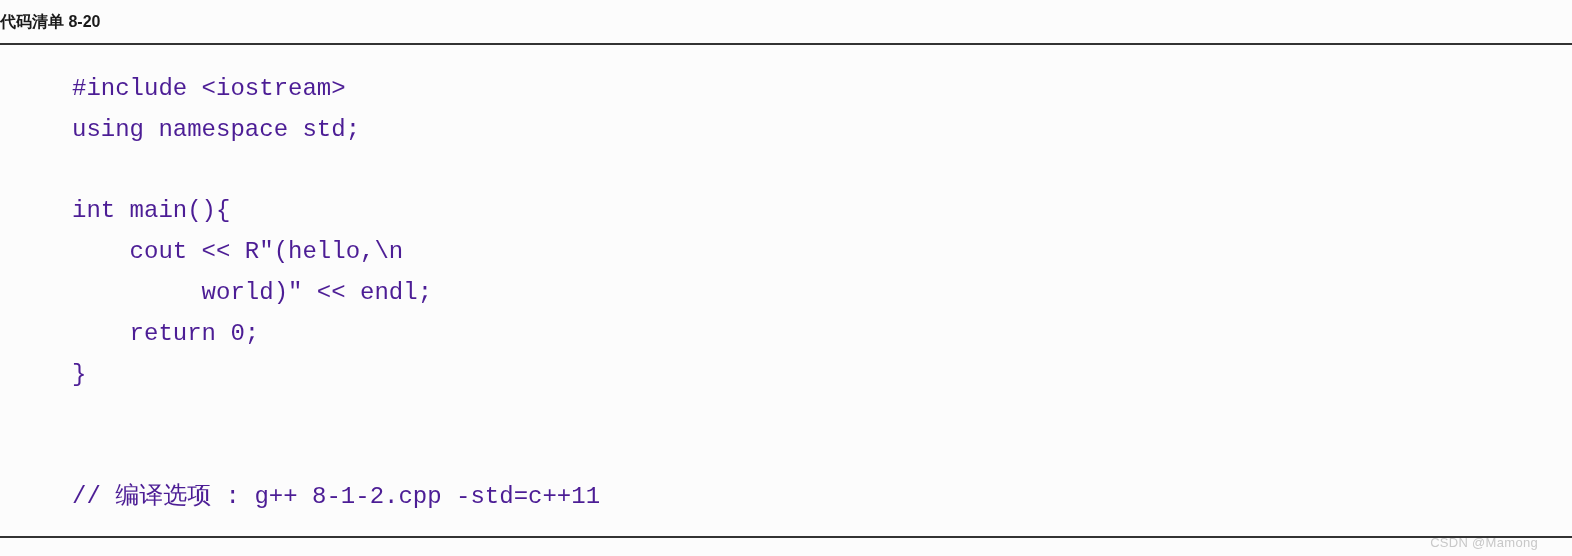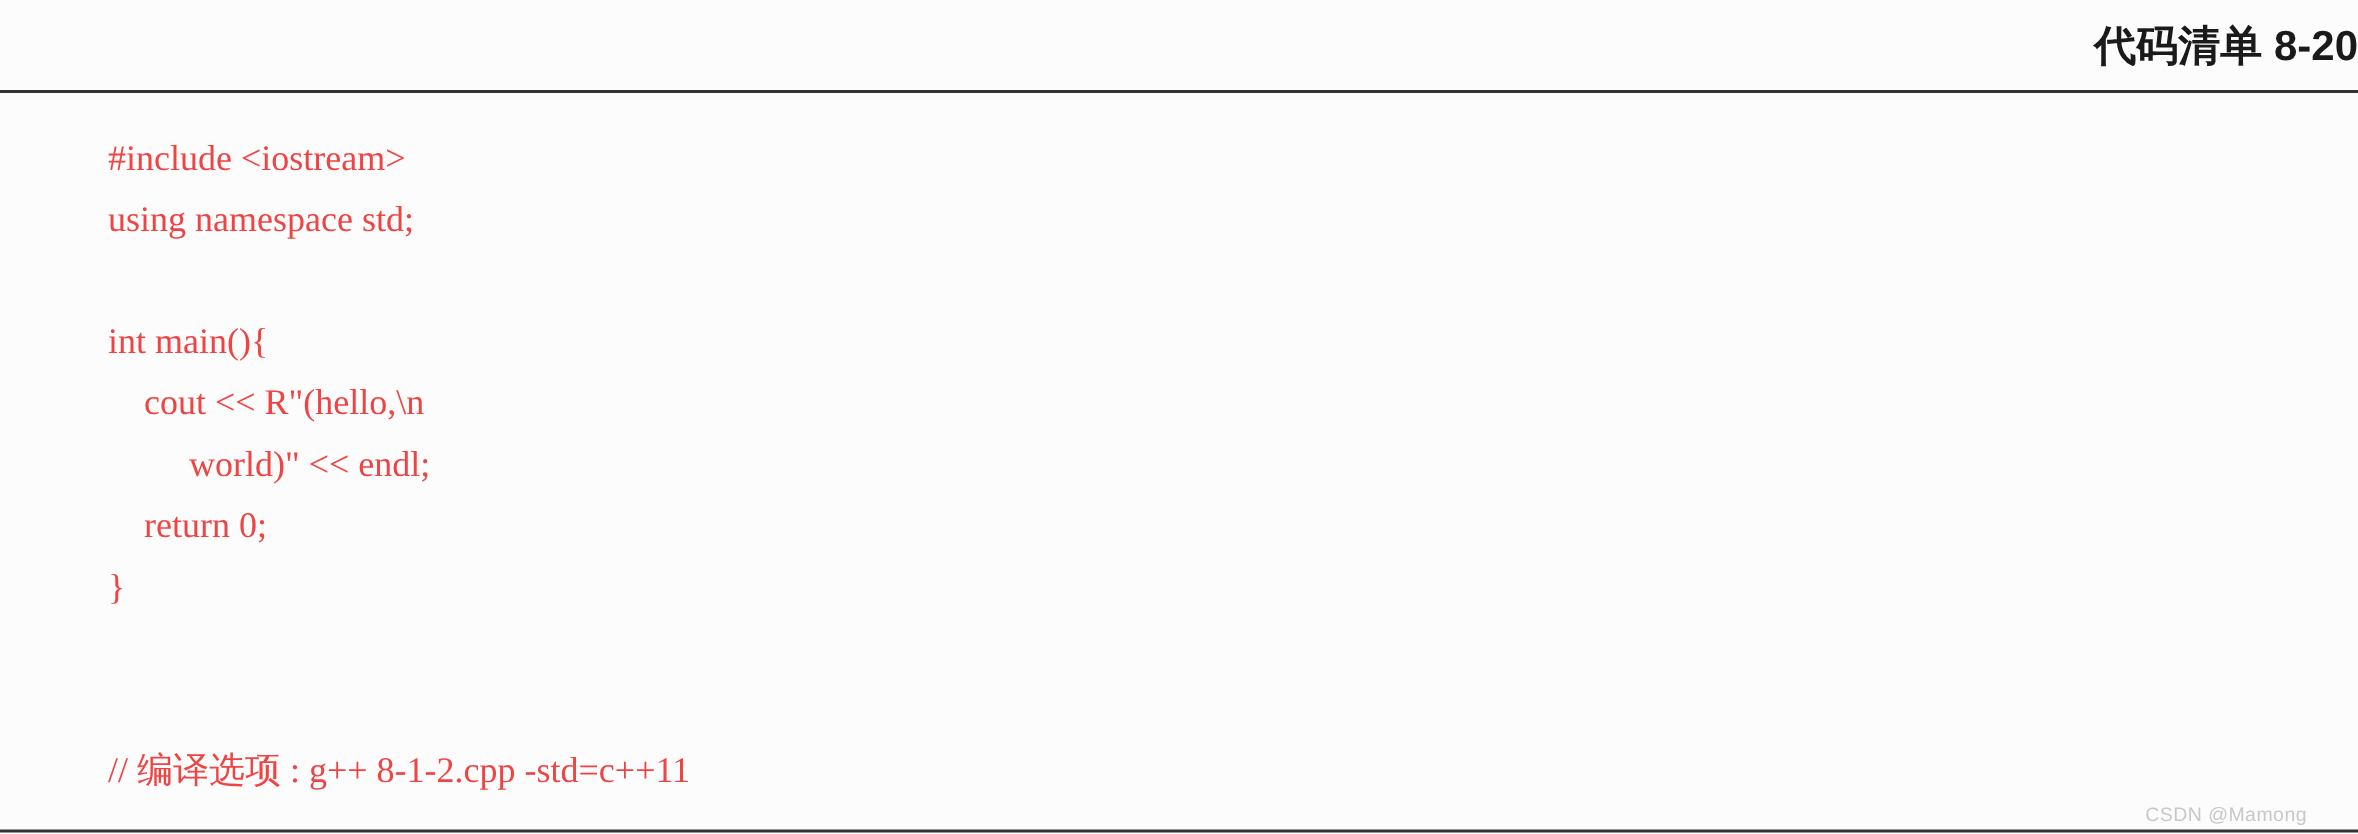--- a/index.html
+++ b/index.html
@@ -9,42 +9,42 @@
     }
     body {
       background: #fcfcfc;
       font-family: "SimSun", "Songti SC", serif;
       width: 1572px;
       height: 556px;
       position: relative;
       padding: 0;
     }
     .title {
-      text-align: right;
+      text-align: left;
       font-weight: bold;
-      font-size: 28px;
+      font-size: 16px;
       padding: 12px 0 10px 0;
       color: #1a1a1a;
       font-family: "SimHei", "Heiti SC", sans-serif;
     }
     .hr-top {
       border: none;
       border-top: 2px solid #333;
       margin: 0;
     }
     .hr-bottom {
       border: none;
       border-top: 2px solid #333;
       margin: 0;
     }
     .code-block {
-      font-family: Liberation Serif, serif;
+      font-family: Liberation Mono, monospace;
       font-size: 24px;
       line-height: 1.7;
-      color: #ef4444;
+      color: #4c1d95;
       padding: 24px 0 18px 72px;
       white-space: pre;
     }
     .watermark {
       position: absolute;
       right: 34px;
       bottom: 6px;
       font-size: 13px;
       color: #c8c8c8;
       font-family: Arial, sans-serif;

